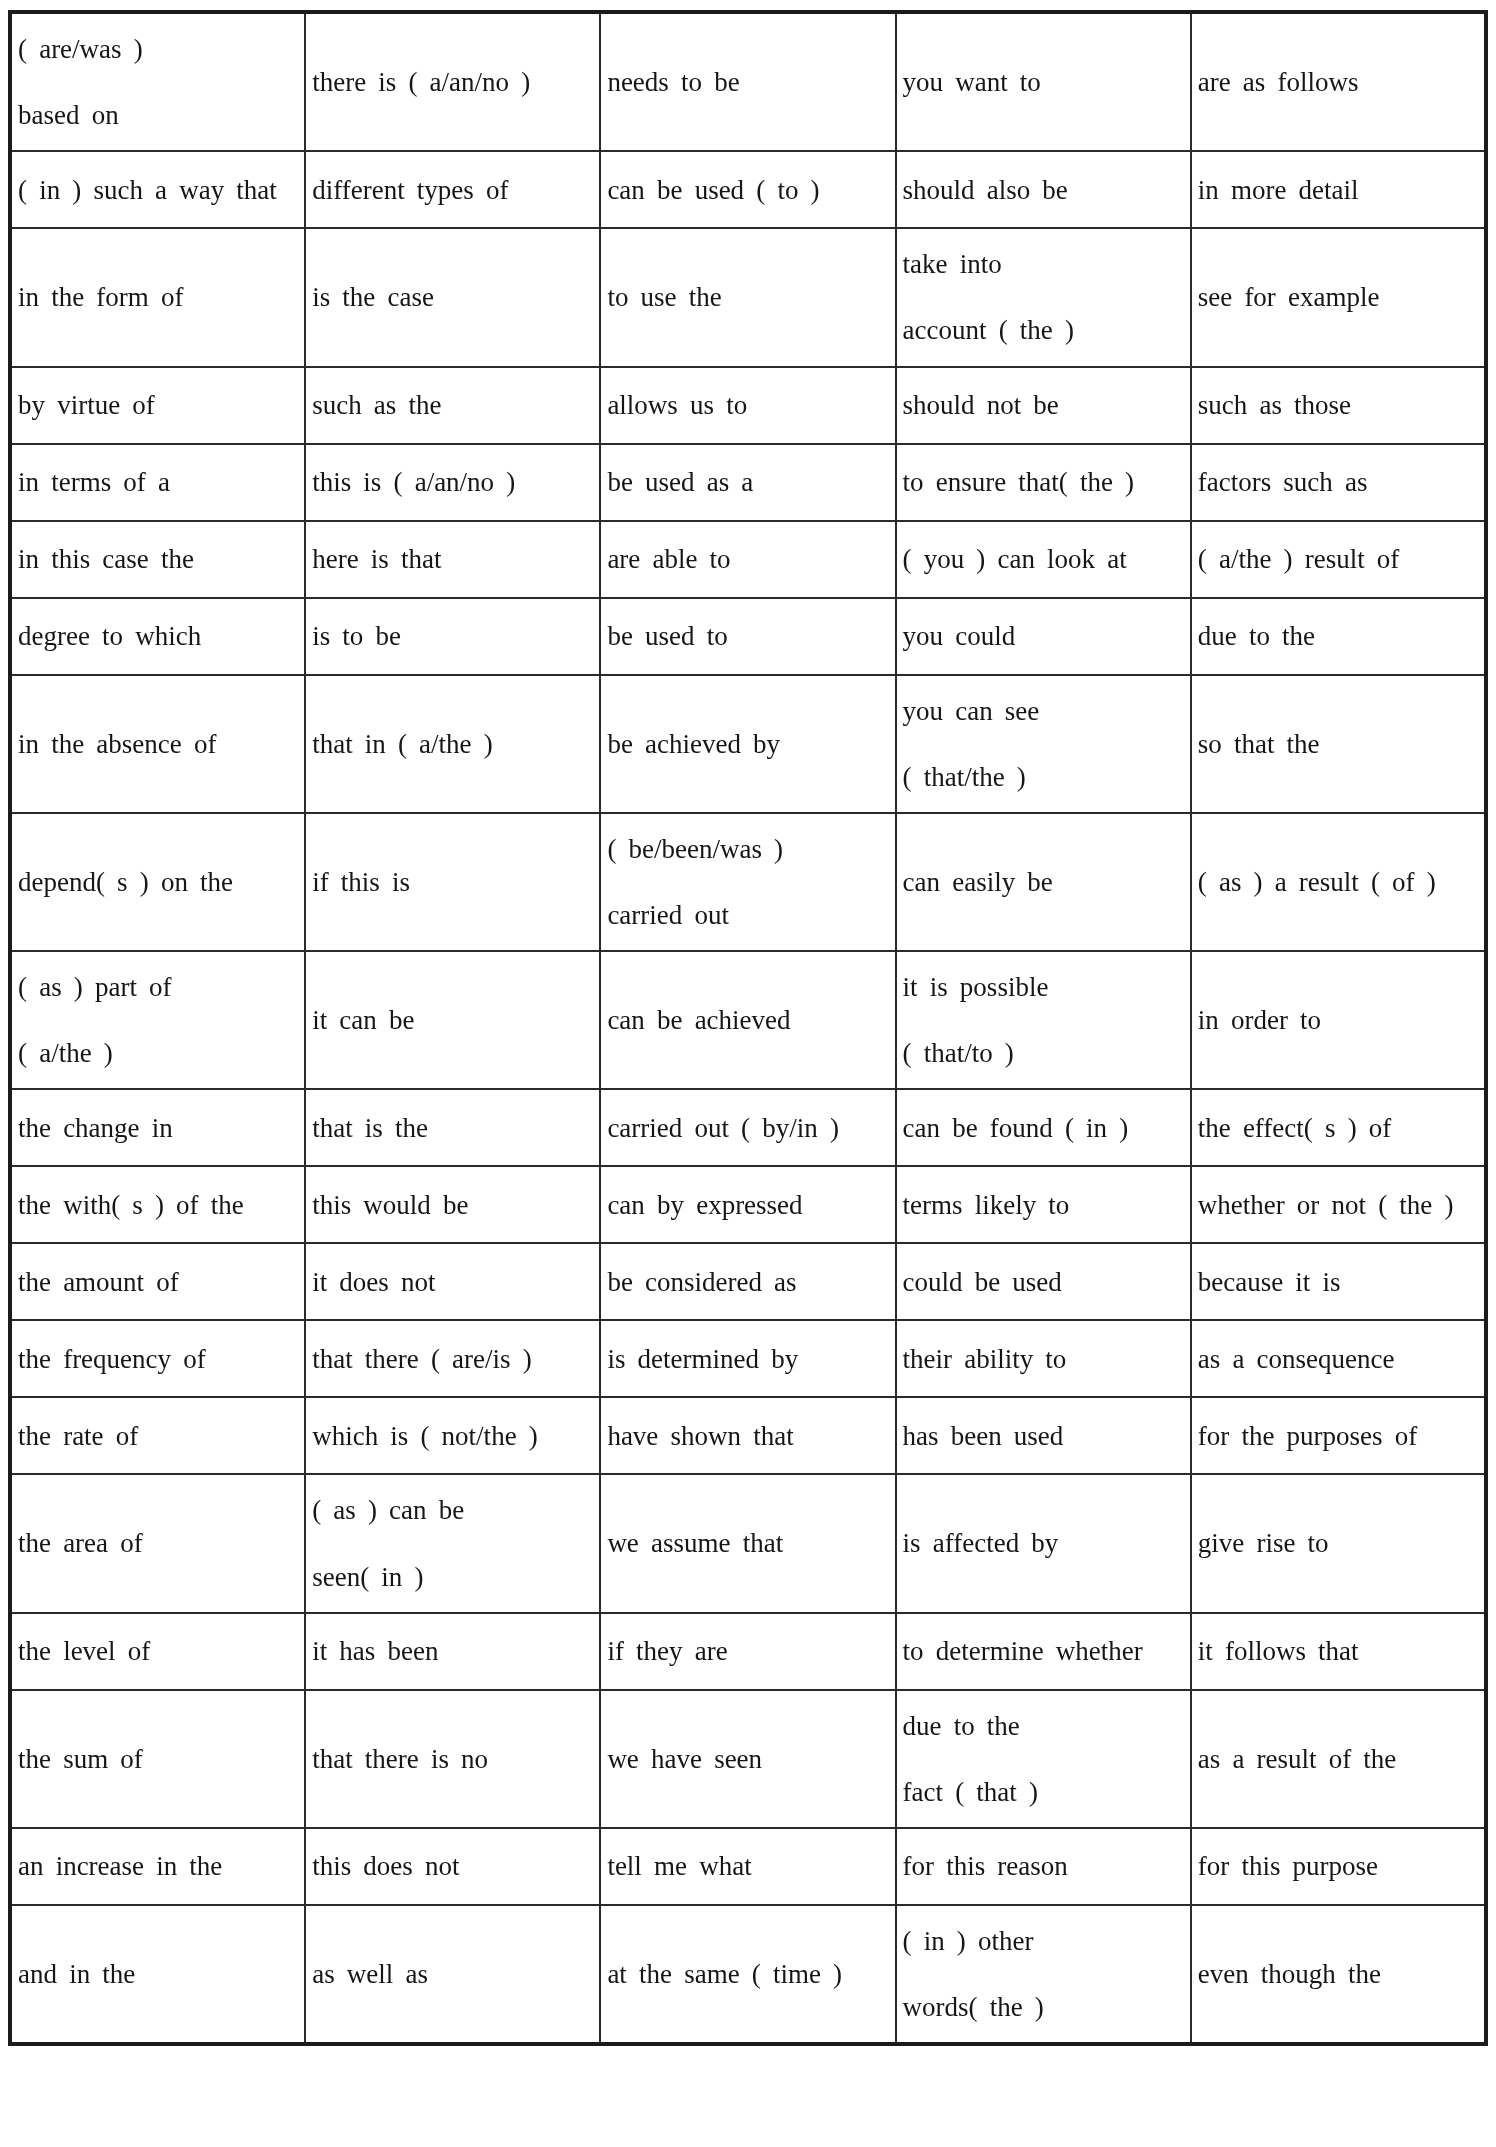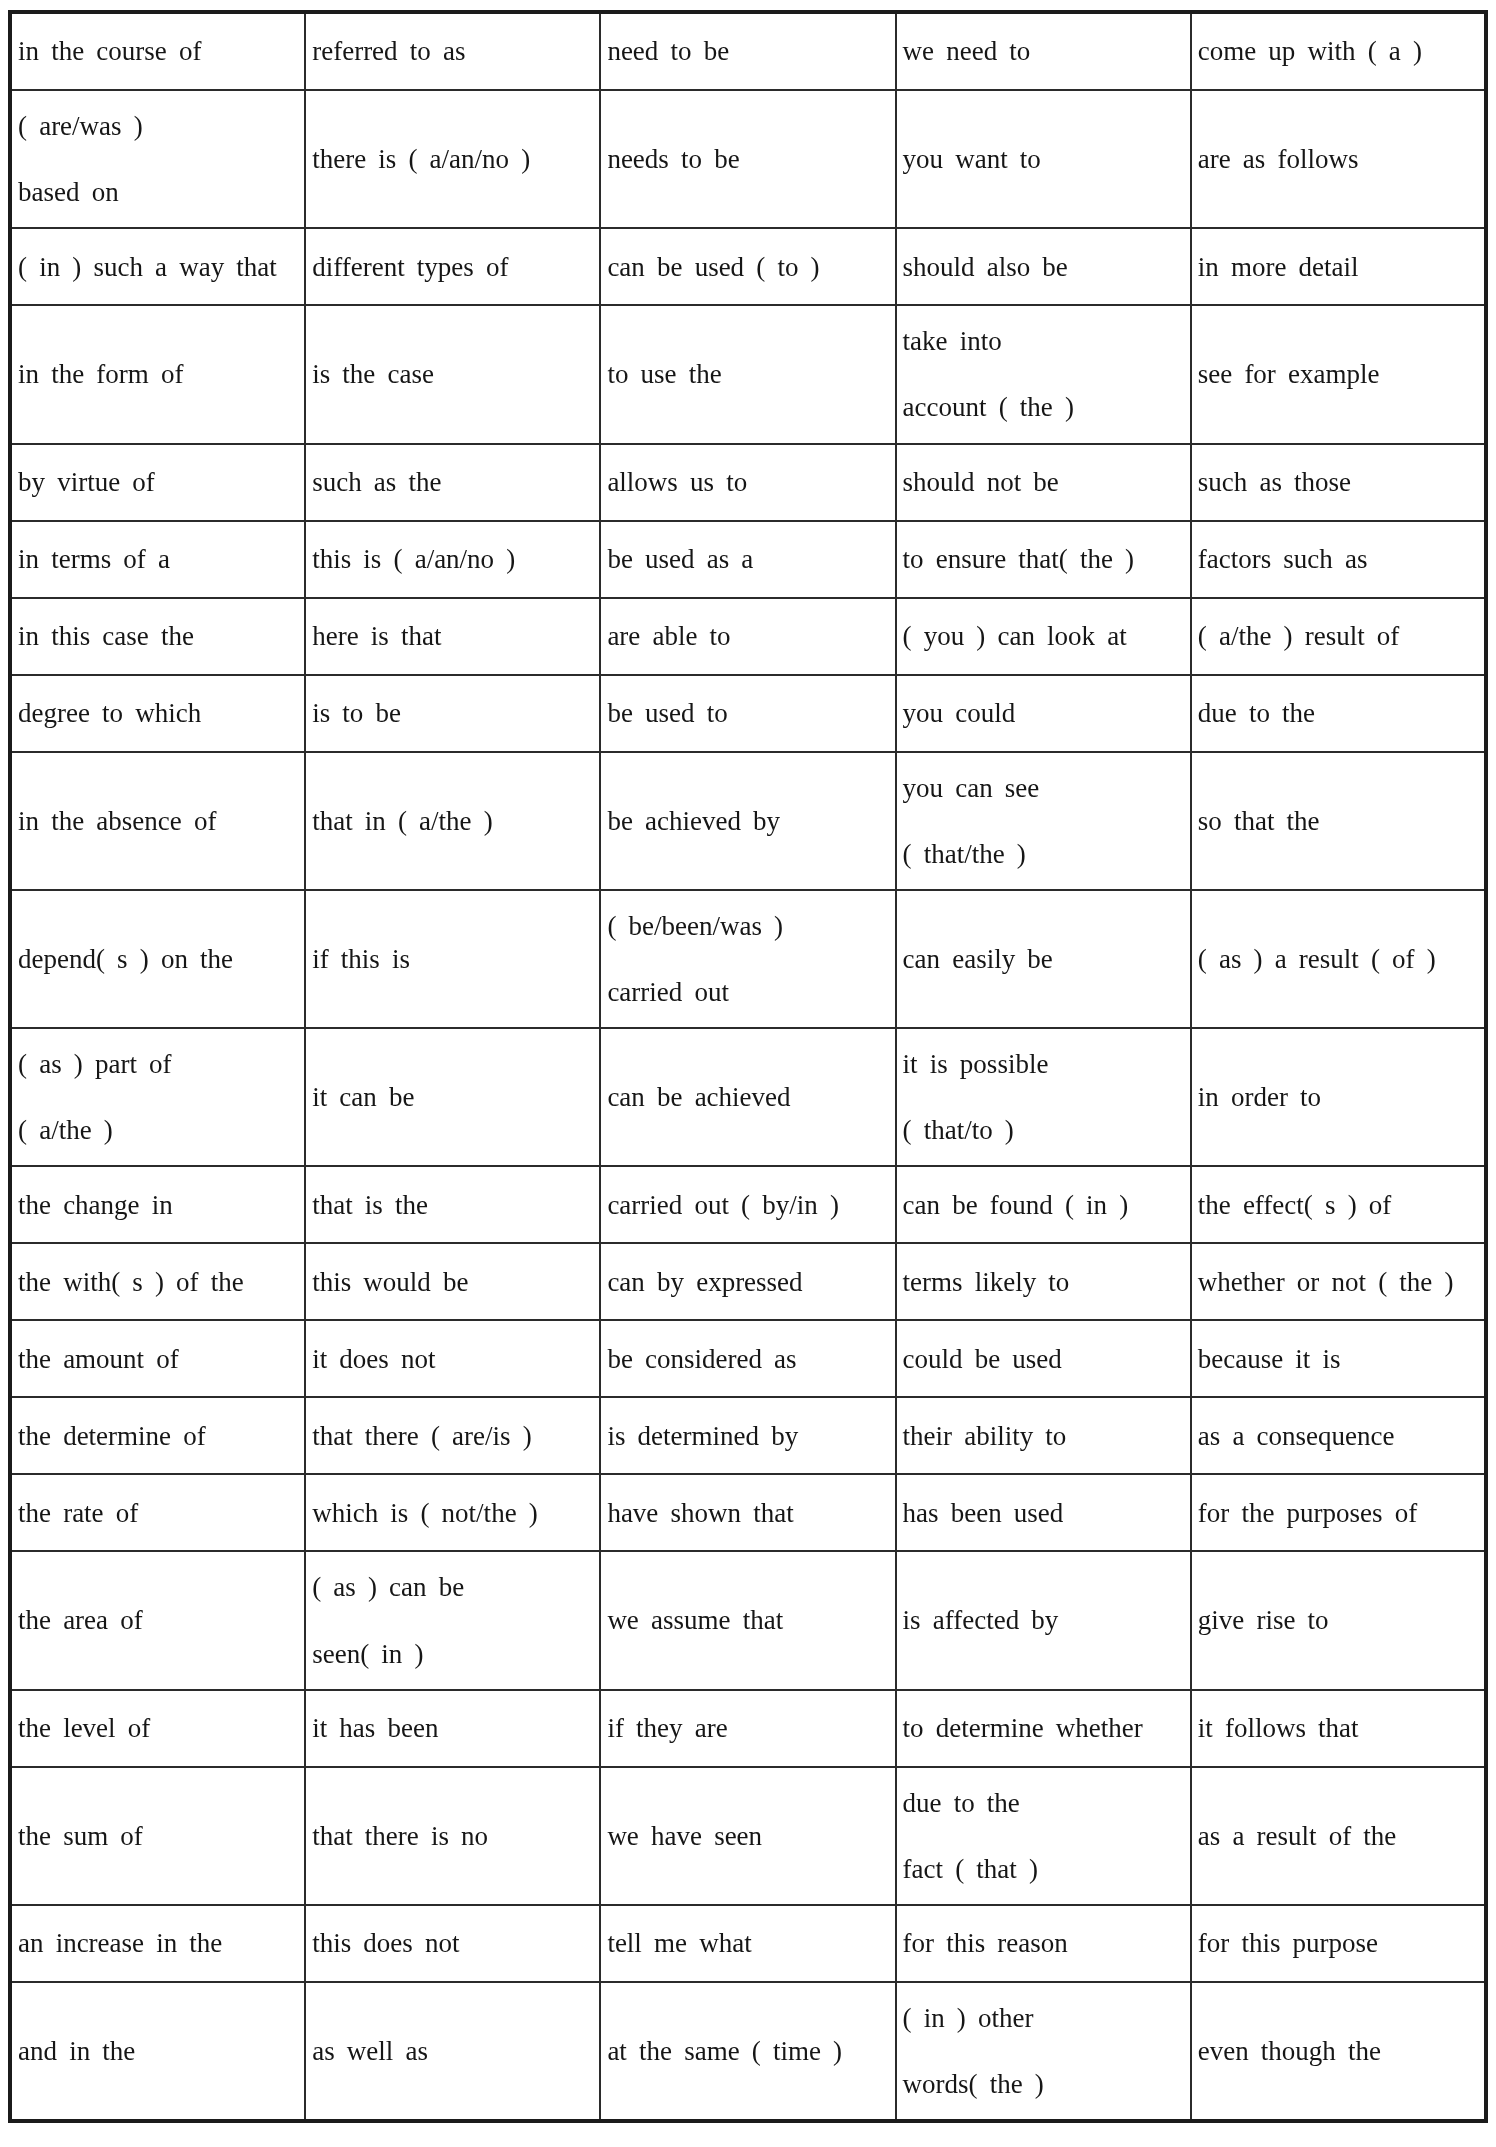--- a/index.html
+++ b/index.html
@@ -45,27 +45,20 @@
   <table class="phrase-table">
     <colgroup>
       <col>
         <col>
         <col>
         <col>
         <col>
     </colgroup>
     <tbody>
         <tr>
-          <td>in the course of</td>
-          <td>referred to as</td>
-          <td>need to be</td>
-          <td>we need to</td>
-          <td>come up with ( a )</td>
-        </tr>
-        <tr>
           <td>( are/was )
 based on</td>
           <td>there is ( a/an/no )</td>
           <td>needs to be</td>
           <td>you want to</td>
           <td>are as follows</td>
         </tr>
         <tr>
           <td>( in ) such a way that</td>
           <td>different types of</td>
@@ -149,21 +142,21 @@
           <td>whether or not ( the )</td>
         </tr>
         <tr>
           <td>the amount of</td>
           <td>it does not</td>
           <td>be considered as</td>
           <td>could be used</td>
           <td>because it is</td>
         </tr>
         <tr>
-          <td>the determine of</td>
+          <td>the frequency of</td>
           <td>that there ( are/is )</td>
           <td>is determined by</td>
           <td>their ability to</td>
           <td>as a consequence</td>
         </tr>
         <tr>
           <td>the rate of</td>
           <td>which is ( not/the )</td>
           <td>have shown that</td>
           <td>has been used</td>

